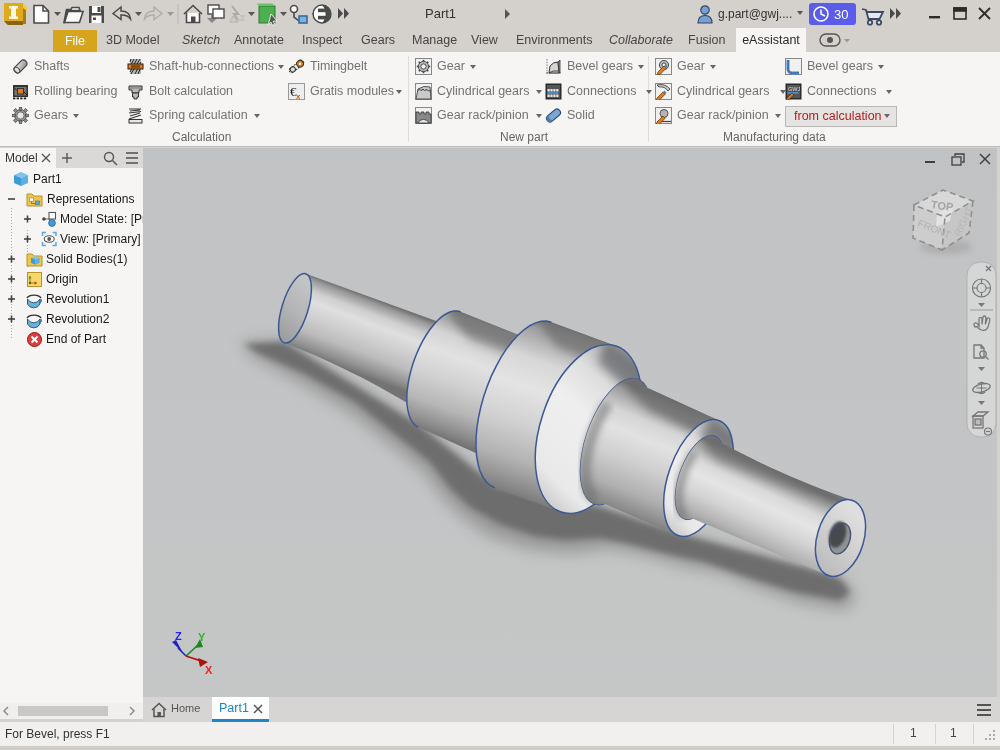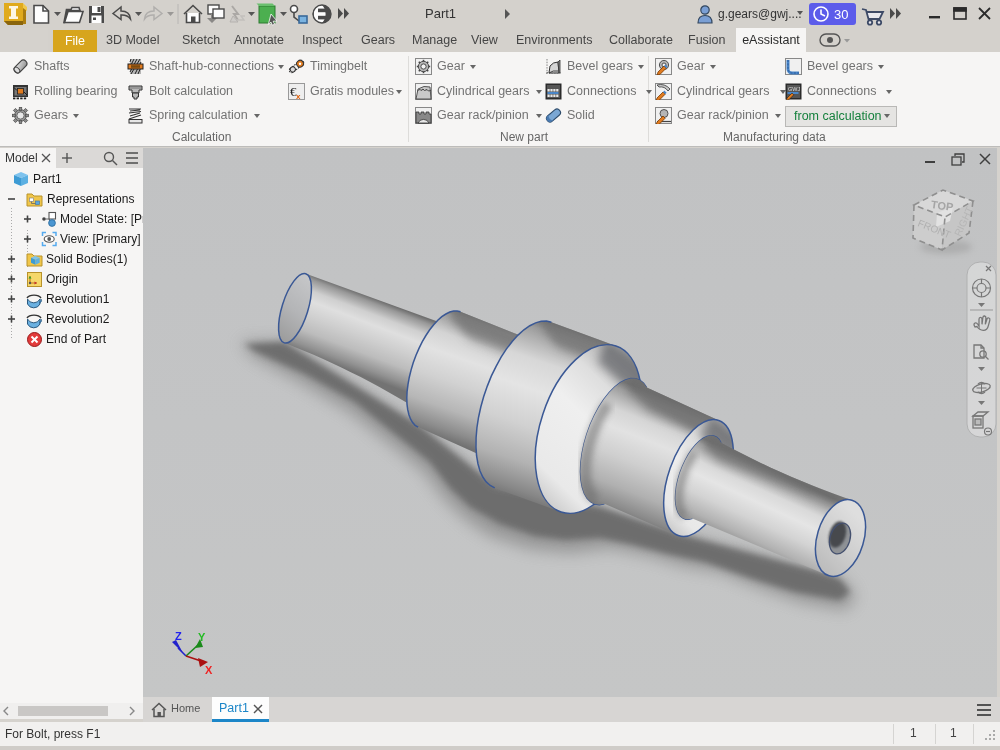--- a/index.html
+++ b/index.html
@@ -147,41 +147,41 @@
           <rect x="954" y="8" width="12" height="11"></rect>
           <rect x="954" y="8" width="12" height="3" fill="#2b2b2b"></rect>
         </g>
       <g stroke="#2b2b2b" stroke-width="1.8">
           <line x1="979" y1="8" x2="990" y2="19"></line>
           <line x1="990" y1="8" x2="979" y2="19"></line>
         </g>
     </svg>
   </div>
   <div id="doctitle">Part1</div>
-  <div id="account">g.gears@gwj....</div>
+  <div id="account">g.part@gwj....</div>
   <div class="caret" style="left:797px;"></div>
   <div id="clockbadge">
     <svg width="47" height="22">
         <circle cx="12" cy="11" r="7" fill="none" stroke="#fff" stroke-width="1.6"></circle>
         <path d="M12 6.5 V11 L16 13" stroke="#fff" stroke-width="1.6" fill="none"></path>
         <text x="25" y="16" fill="#fff" font-size="13" font-family="Liberation Sans">30</text>
       </svg>
   </div>
 
   <div id="ribbontabs">
     <div id="filetab">File</div>
     <div class="tab" style="left:58px;">3D Model</div>
-    <div class="tab" style="left:134px;">Sketch</div>
+    <div class="tab" style="left:134px;font-style:italic;">Sketch</div>
     <div class="tab" style="left:186px;">Annotate</div>
     <div class="tab" style="left:254px;">Inspect</div>
     <div class="tab" style="left:313px;">Gears</div>
     <div class="tab" style="left:364px;">Manage</div>
     <div class="tab" style="left:423px;">View</div>
     <div class="tab" style="left:468px;">Environments</div>
-    <div class="tab" style="left:561px;">Collaborate</div>
+    <div class="tab" style="left:561px;font-style:italic;">Collaborate</div>
     <div class="tab" style="left:640px;">Fusion</div>
     <div id="etab">eAssistant</div>
     <svg width="36" height="18" style="position:absolute;left:771px;top:4px">
         <rect x="1" y="2" width="20" height="12" rx="6" fill="none" stroke="#555" stroke-width="1.4"></rect>
         <circle cx="11" cy="8" r="3" fill="#555"></circle>
         <path d="M25 7 l6 0 -3 3.5 z" fill="#999"></path>
       </svg>
   </div>
 
   <div id="ribbon">
@@ -395,21 +395,21 @@
     <div class="dcaret" style="left:878px;top:13px"></div>
     <svg class="ricon" style="left:785px;top:31px">
         <rect x="0.5" y="0.5" width="16" height="16" fill="#2b2b2b"></rect>
         <rect x="2" y="2" width="13" height="13" fill="#555"></rect>
         <text x="3" y="8" font-size="5.5" fill="#ddd" font-family="Liberation Sans">GWJ</text>
         <rect x="2.5" y="9" width="11" height="2" fill="#4a86c8"></rect>
         <path d="M2 15 L7 10 l1.8 1.8 -5 5 -2.4 0.6 z" fill="#e07b1f" stroke="#222" stroke-width="0.6"></path>
       </svg>
     <div class="rlabel" style="left:807px;top:32px">Connections</div>
     <div class="dcaret" style="left:886px;top:38px"></div>
-    <div style="position:absolute;left:785px;top:54px;width:112px;height:21px;background:#e5e4e2;border:1px solid #b9b8b6;font-size:12.5px;color:#15803d;line-height:19px;padding-left:8px;">from calculation</div>
+    <div style="position:absolute;left:785px;top:54px;width:112px;height:21px;background:#e5e4e2;border:1px solid #b9b8b6;font-size:12.5px;color:#b91c1c;line-height:19px;padding-left:8px;">from calculation</div>
     <div class="dcaret" style="left:884px;top:62px"></div>
     <div class="glabel" style="left:723px">Manufacturing data</div>
   </div>
 
   <div id="panel">
     <div id="paneltabs">
       <div id="modeltab">
           <span style="position:absolute;left:5px;top:3px;">Model</span>
         <svg width="12" height="12" style="position:absolute;left:41px;top:5px">
             <g stroke="#555" stroke-width="1.3">
@@ -822,21 +822,21 @@
     <svg width="18" height="16" style="position:absolute;left:832px;top:5px">
         <g stroke="#444" stroke-width="1.8">
           <line x1="2" y1="3" x2="16" y2="3"></line>
           <line x1="2" y1="8" x2="16" y2="8"></line>
           <line x1="2" y1="13" x2="16" y2="13"></line>
         </g>
       </svg>
   </div>
 
   <div id="statusbar">
-    <span style="position:absolute;left:5px;top:5px;">For Bolt, press F1</span>
+    <span style="position:absolute;left:5px;top:5px;">For Bevel, press F1</span>
     <div style="position:absolute;left:893px;top:2px;width:1px;height:20px;background:#d5d4d2"></div>
     <div style="position:absolute;left:935px;top:2px;width:1px;height:20px;background:#d5d4d2"></div>
     <div style="position:absolute;left:973px;top:2px;width:1px;height:20px;background:#d5d4d2"></div>
     <span style="position:absolute;left:910px;top:4px;color:#444">1</span>
     <span style="position:absolute;left:950px;top:4px;color:#444">1</span>
     <svg width="14" height="14" style="position:absolute;left:984px;top:8px">
         <g fill="#aaa">
           <rect x="9" y="0" width="2" height="2"></rect>
           <rect x="9" y="4" width="2" height="2"></rect>
           <rect x="9" y="8" width="2" height="2"></rect>

